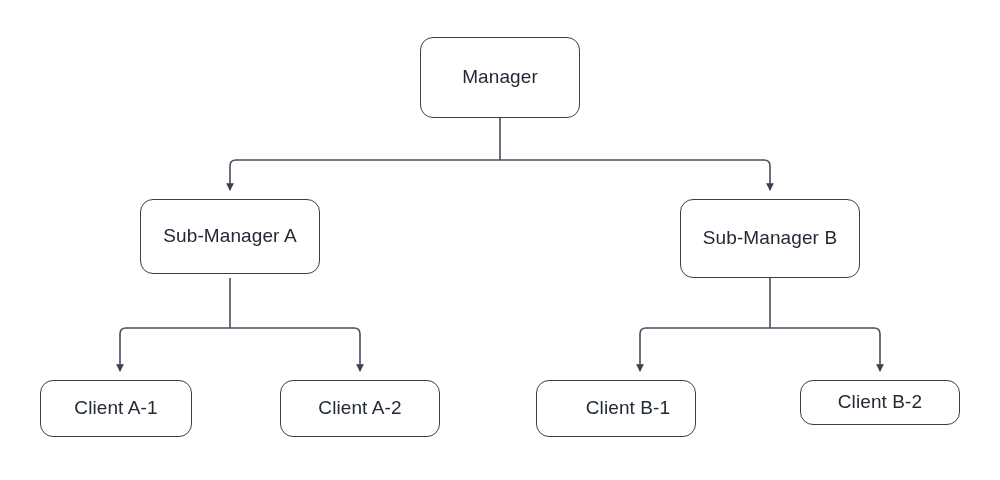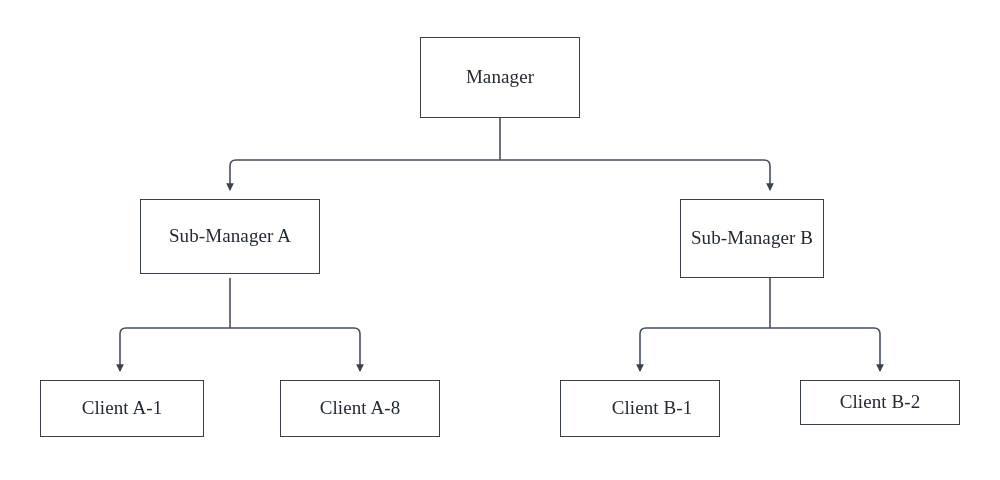--- a/index.html
+++ b/index.html
@@ -24,45 +24,44 @@
     top: 0;
     width: 1000px;
     height: 480px;
     pointer-events: none;
   }
   .node {
     position: absolute;
     box-sizing: border-box;
     background: #ffffff;
     border: 1.6px solid #38404e;
-    border-radius: 0;
+    border-radius: 13px;
     display: flex;
     align-items: center;
     justify-content: center;
     color: #232a35;
     font-size: 19px;
     line-height: 1.2;
     letter-spacing: 0.1px;
     white-space: nowrap;
     z-index: 2;
-    font-family: Liberation Serif, serif;
   }
   .node-label {
     display: block;
     text-align: center;
   }
   
   #node-manager      { left: 420px; top: 37px;  width: 160px; height: 81px; }
   
   #node-submanager-a { left: 140px; top: 199px; width: 180px; height: 75px; }
-  #node-submanager-b { left: 680px; top: 199px; width: 144px; height: 79px; }
+  #node-submanager-b { left: 680px; top: 199px; width: 180px; height: 79px; }
   
-  #node-client-a-1   { left: 40px;  top: 380px; width: 164px; height: 57px; }
+  #node-client-a-1   { left: 40px;  top: 380px; width: 152px; height: 57px; }
   #node-client-a-2   { left: 280px; top: 380px; width: 160px; height: 57px; }
-  #node-client-b-1   { left: 560px; top: 380px; width: 160px; height: 57px; padding-left: 24px; }
+  #node-client-b-1   { left: 536px; top: 380px; width: 160px; height: 57px; padding-left: 24px; }
   #node-client-b-2   { left: 800px; top: 380px; width: 160px; height: 45px; }
 </style>
 </head>
 <body>
 
 <div id="canvas">
 
   <svg id="edges" viewBox="0 0 1000 480" width="1000" height="480" xmlns="http://www.w3.org/2000/svg">
     <defs>
       <marker id="arrowhead" markerWidth="9" markerHeight="9" refX="7.2" refY="4.5" orient="auto" markerUnits="userSpaceOnUse">
@@ -102,21 +101,21 @@
 
   <div class="node" id="node-submanager-b">
     <span class="node-label">Sub-Manager B</span>
   </div>
 
   <div class="node" id="node-client-a-1">
     <span class="node-label">Client A-1</span>
   </div>
 
   <div class="node" id="node-client-a-2">
-    <span class="node-label">Client A-8</span>
+    <span class="node-label">Client A-2</span>
   </div>
 
   <div class="node" id="node-client-b-1">
     <span class="node-label">Client B-1</span>
   </div>
 
   <div class="node" id="node-client-b-2">
     <span class="node-label">Client B-2</span>
   </div>
 

